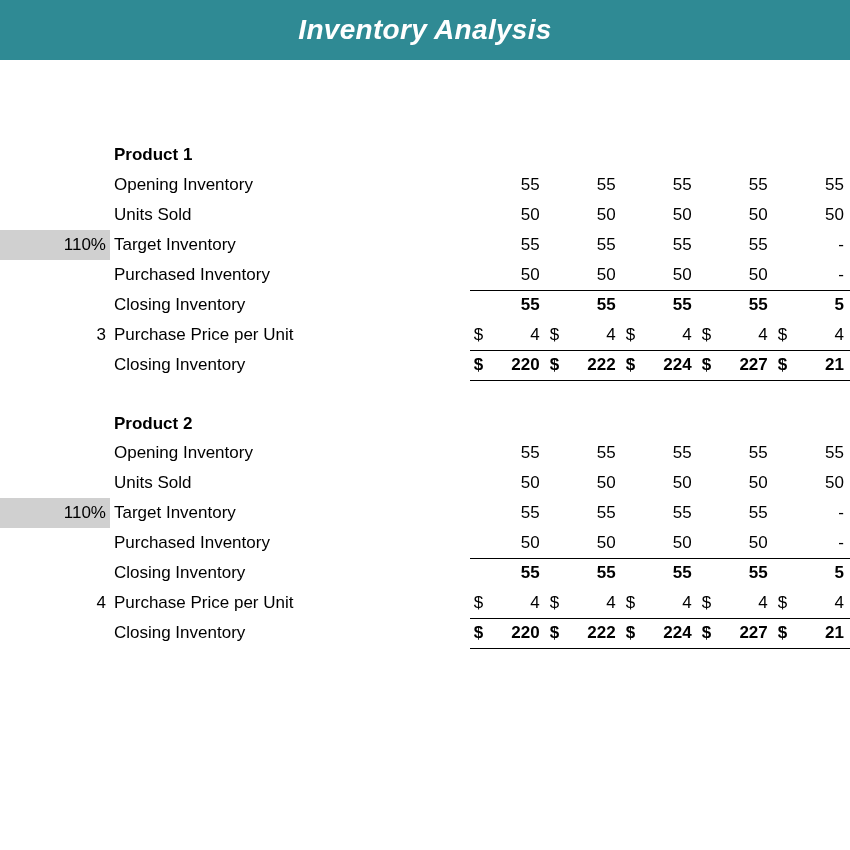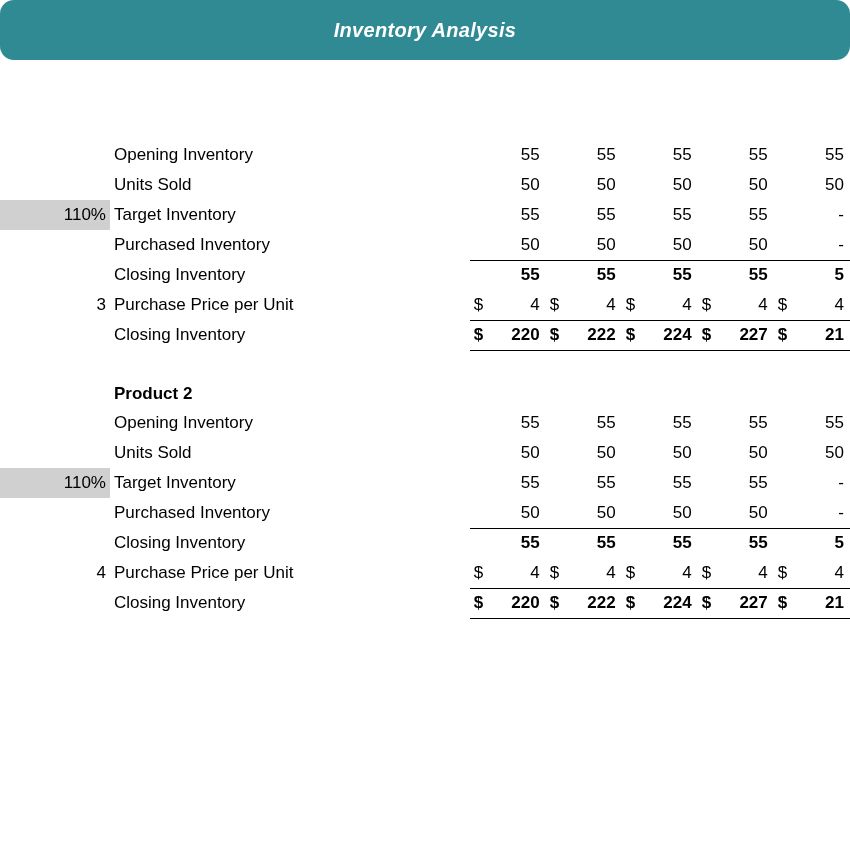--- a/index.html
+++ b/index.html
@@ -16,23 +16,22 @@
   .banner {
     width: 100%;
     height: 60px;
     background: #2f8a94;
     color: #fff;
     display: flex;
     align-items: center;
     justify-content: center;
     font-style: italic;
     font-weight: bold;
-    font-size: 20px;
+    font-size: 28px;
     letter-spacing: 0.3px;
-    border-radius: 14px;
   }
   .content {
     padding: 0 0 0 0;
   }
   table {
     border-collapse: collapse;
     width: 100%;
     table-layout: fixed;
   }
   td {
@@ -90,20 +89,35 @@
     <tbody id="tbody">
         <tr class="spacer-row">
           <td colspan="13"></td>
         </tr>
         <tr class="spacer-row">
           <td colspan="13"></td>
         </tr>
         <tr>
           <td class="col-margin"></td>
           <td class="col-prefix"></td>
+          <td class="col-label prod-name">Product 1</td>
+          <td class="col-sym"></td>
+          <td class="col-num"></td>
+          <td class="col-sym"></td>
+          <td class="col-num"></td>
+          <td class="col-sym"></td>
+          <td class="col-num"></td>
+          <td class="col-sym"></td>
+          <td class="col-num"></td>
+          <td class="col-sym"></td>
+          <td class="col-num"></td>
+        </tr>
+        <tr>
+          <td class="col-margin"></td>
+          <td class="col-prefix"></td>
           <td class="col-label">Opening Inventory</td>
           <td class="col-sym"></td>
           <td class="col-num">55</td>
           <td class="col-sym"></td>
           <td class="col-num">55</td>
           <td class="col-sym"></td>
           <td class="col-num">55</td>
           <td class="col-sym"></td>
           <td class="col-num">55</td>
           <td class="col-sym"></td>

